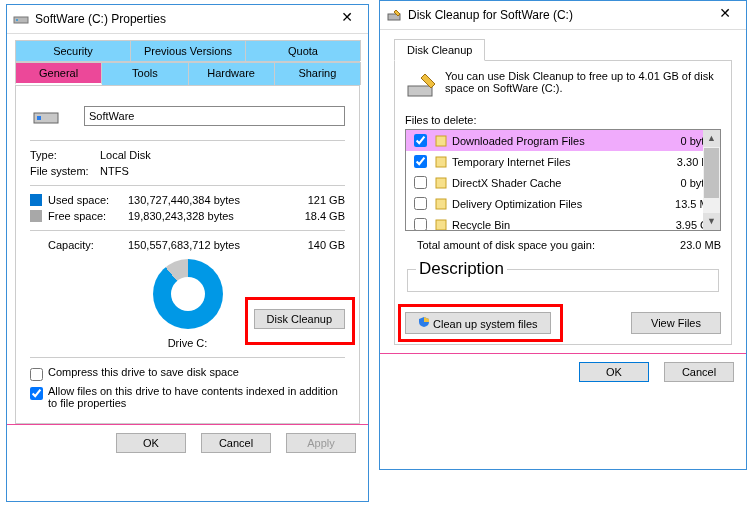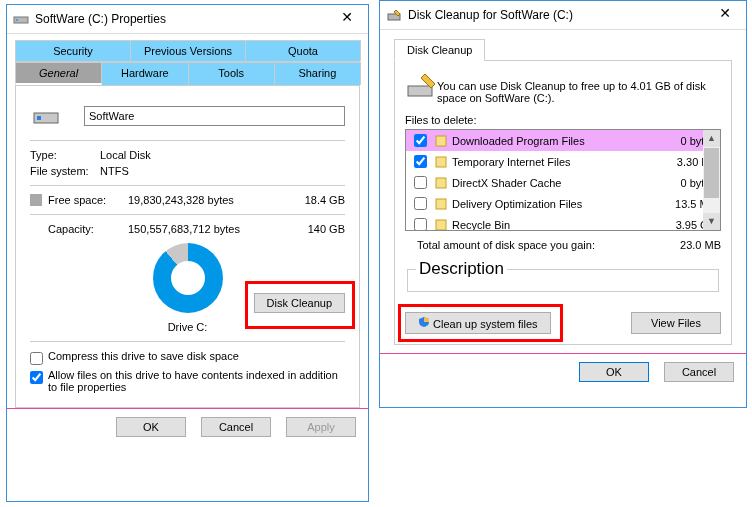--- a/index.html
+++ b/index.html
@@ -4,21 +4,21 @@
 <style>
 * { box-sizing: border-box; font-family: 'Segoe UI', Tahoma, sans-serif; font-size: 11px; }
 body { margin: 0; background: #fff; width: 752px; height: 507px; position: relative; }
 .window { position: absolute; background: #fff; border: 1px solid #3a8fd8; }
 .titlebar { display: flex; align-items: center; padding: 4px 6px; background: #fff; border-bottom: 1px solid #ddd; }
 .title-icon { width: 16px; height: 16px; margin-right: 6px; display: flex; align-items: center; justify-content: center; }
 .title-text { flex: 1; font-size: 12px; }
 .close-btn { width: 30px; height: 20px; text-align: center; font-size: 14px; cursor: pointer; }
 .tabs-row1, .tabs-row2 { display: flex; border-bottom: 1px solid #ccc; }
 .tab { flex: 1; text-align: center; padding: 4px 6px; border: 1px solid #ccc; border-bottom: none; background: #7dd3fc; cursor: pointer; margin-right: -1px; }
-.tab.active { background: #a3a3a3; border-bottom: 2px solid #fff; position: relative; z-index: 1; font-style: italic; }
+.tab.active { background: #ec4899; border-bottom: 2px solid #fff; position: relative; z-index: 1; }
 .props-body { padding: 10px 14px; }
 .row { display: flex; align-items: center; margin: 4px 0; }
 .label-col { width: 70px; }
 .name-input { flex: 1; border: 1px solid #888; padding: 2px 4px; height: 20px; }
 hr { border: none; border-top: 1px solid #ccc; margin: 8px 0; }
 .sq { width: 12px; height: 12px; margin-right: 6px; }
 .sq.blue { background: #0073cf; }
 .sq.gray { background: #a8a8a8; }
 .val-col { flex: 1; }
 .size-col { width: 55px; text-align: right; }
@@ -30,21 +30,21 @@
 .btn:disabled { color: #999; }
 .highlight-box { border: 3px solid red; position: absolute; }
 .check-row { display: flex; align-items: flex-start; margin: 4px 0; }
 .check-row input { margin: 2px 5px 0 0; }
 .btn-row { display: flex; justify-content: flex-end; gap: 15px; padding: 8px 12px; border-top: 1px solid #ec4899; }
 
 .dc-body { padding: 8px 14px; }
 .single-tab { display: inline-block; padding: 4px 12px; border: 1px solid #ccc; border-bottom: 1px solid #fff; background: #fff; position: relative; top: 1px; }
 .tab-container { border-bottom: 1px solid #ccc; }
 .dc-content { border: 1px solid #ccc; border-top: none; padding: 10px; margin-top: -1px; }
-.intro-row { display: flex; margin-bottom: 10px; align-items: flex-end; }
+.intro-row { display: flex; gap: 8px; margin-bottom: 10px; }
 .file-list { border: 1px solid #888; height: 102px; overflow: hidden; background: #fff; position: relative; }
 .file-item { display: flex; align-items: center; padding: 1px 4px; gap: 4px; }
 .file-item.sel { background: #f0abfc; }
 .file-item .chk { width: 13px; height: 13px; }
 .file-icon { width: 14px; height: 14px; }
 .file-name { flex: 1; }
 .file-size { width: 55px; text-align: right; }
 .scrollbar { position: absolute; right: 0; top: 0; width: 17px; height: 100%; background: #f0f0f0; }
 .scroll-btn { width: 17px; height: 17px; background: #e1e1e1; text-align: center; font-size: 9px; line-height: 17px; color: #555; }
 .scroll-thumb { width: 15px; margin: 1px auto; height: 50px; background: #c1c1c1; }
@@ -68,22 +68,22 @@
     <span class="close-btn">✕</span>
   </div>
   <div style="padding:6px 8px 0;">
     <div class="tabs-row1">
       <div class="tab">Security</div>
       <div class="tab">Previous Versions</div>
       <div class="tab">Quota</div>
     </div>
     <div class="tabs-row2">
       <div class="tab active">General</div>
+      <div class="tab">Tools</div>
       <div class="tab">Hardware</div>
-      <div class="tab">Tools</div>
       <div class="tab">Sharing</div>
     </div>
     <div class="props-body" style="border:1px solid #ccc; border-top:none;">
       <div class="row">
         <span class="title-icon" style="width:32px;height:32px;">
           <svg width="28" height="22">
               <rect x="2" y="8" width="24" height="10" fill="#c8c8c8" stroke="#666"></rect>
               <rect x="5" y="11" width="4" height="4" fill="#2b7de9"></rect>
             </svg>
         </span>
@@ -93,20 +93,26 @@
       <div class="row">
           <span class="label-col">Type:</span>
           <span>Local Disk</span>
         </div>
       <div class="row">
           <span class="label-col">File system:</span>
           <span>NTFS</span>
         </div>
       <hr>
       <div class="row">
+          <span class="sq blue"></span>
+          <span class="label-col" style="width:80px;">Used space:</span>
+          <span class="val-col">130,727,440,384 bytes</span>
+          <span class="size-col">121 GB</span>
+        </div>
+      <div class="row">
           <span class="sq gray"></span>
           <span class="label-col" style="width:80px;">Free space:</span>
           <span class="val-col">19,830,243,328 bytes</span>
           <span class="size-col">18.4 GB</span>
         </div>
       <hr>
       <div class="row">
           <span style="width:18px;"></span>
           <span class="label-col" style="width:80px;">Capacity:</span>
           <span class="val-col">150,557,683,712 bytes</span>
@@ -129,21 +135,21 @@
         </div>
     </div>
   </div>
   <div class="btn-row">
     <button class="btn" style="width:70px;">OK</button>
     <button class="btn" style="width:70px;">Cancel</button>
     <button class="btn" style="width:70px;" disabled="">Apply</button>
   </div>
 </div>
 
-<div class="window" style="left:379px; top:0; width:368px; height:408px;">
+<div class="window" style="left:379px; top:0; width:368px; height:470px;">
   <div class="titlebar">
     <span class="title-icon">
       <svg width="16" height="16">
           <rect x="2" y="7" width="12" height="6" fill="#b8b8b8" stroke="#666"></rect>
           <path d="M10 3 L14 7 L12 9 L8 5 Z" fill="#f0c040" stroke="#a07010"></path>
         </svg>
     </span>
     <span class="title-text">Disk Cleanup for SoftWare (C:)</span>
     <span class="close-btn">✕</span>
   </div>

